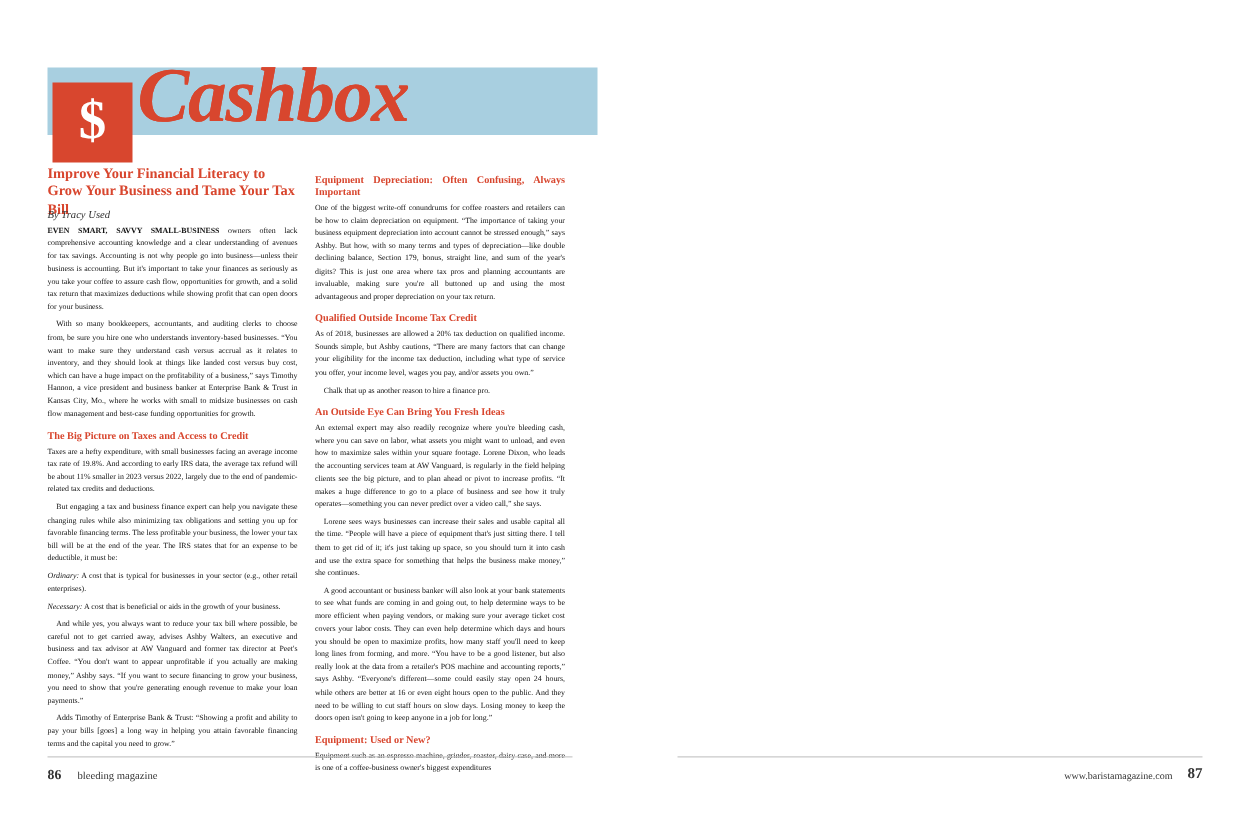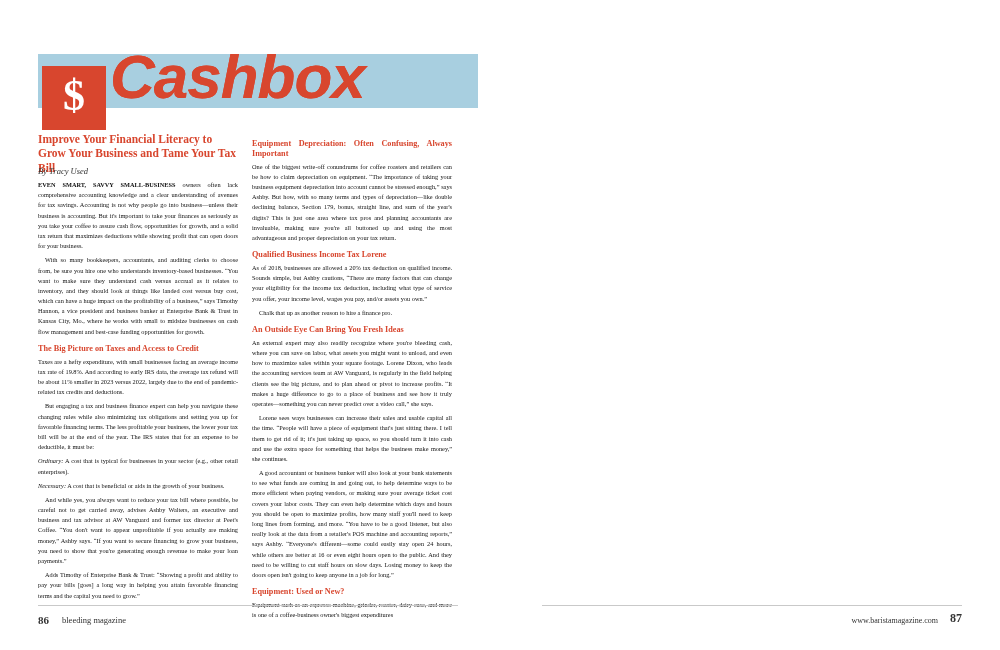--- a/index.html
+++ b/index.html
@@ -35,21 +35,21 @@
     background:#d8462e;
     display:flex; align-items:center; justify-content:center;
   }
   .masthead .red-box span {
     font-family:"Liberation Serif", serif;
     font-weight:bold; font-size:44px; color:#ffffff; line-height:1;
     transform:translateY(-2px);
   }
   .masthead .word {
     position:absolute; left:72px; top:14px;
-    font-family:Liberation Sans, sans-serif;
+    font-family:Liberation Serif, serif;
     font-style:italic; font-weight:bold;
     font-size:62px; letter-spacing:-1px;
     color:#d8462e;
     line-height:1;
     text-shadow:0 0 0 #d8462e;
   }
 
   
   .headline {
     position:absolute; left:38px; top:132px; width:200px;
@@ -130,21 +130,21 @@
       <p>But engaging a tax and business finance expert can help you navigate these changing rules while also minimizing tax obligations and setting you up for favorable financing terms. The less profitable your business, the lower your tax bill will be at the end of the year. The IRS states that for an expense to be deductible, it must be:</p>
       <p class="first"><i>Ordinary:</i><span> A cost that is typical for businesses in your sector (e.g., other retail enterprises).</span></p>
       <p class="first"><i>Necessary:</i><span> A cost that is beneficial or aids in the growth of your business.</span></p>
       <p>And while yes, you always want to reduce your tax bill where possible, be careful not to get carried away, advises Ashby Walters, an executive and business and tax advisor at AW Vanguard and former tax director at Peet's Coffee. “You don't want to appear unprofitable if you actually are making money,” Ashby says. “If you want to secure financing to grow your business, you need to show that you're generating enough revenue to make your loan payments.”</p>
       <p>Adds Timothy of Enterprise Bank &amp; Trust: “Showing a profit and ability to pay your bills [goes] a long way in helping you attain favorable financing terms and the capital you need to grow.”</p>
     </div>
 
     <div class="col" id="l-col2">
       <h3>Equipment Depreciation: Often Confusing, Always Important</h3>
       <p class="first">One of the biggest write-off conundrums for coffee roasters and retailers can be how to claim depreciation on equipment. “The importance of taking your business equipment depreciation into account cannot be stressed enough,” says Ashby. But how, with so many terms and types of depreciation—like double declining balance, Section 179, bonus, straight line, and sum of the year's digits? This is just one area where tax pros and planning accountants are invaluable, making sure you're all buttoned up and using the most advantageous and proper depreciation on your tax return.</p>
-      <h3>Qualified Business Income Tax Lorene</h3>
+      <h3>Qualified Outside Income Tax Credit</h3>
       <p class="first">As of 2018, businesses are allowed a 20% tax deduction on qualified income. Sounds simple, but Ashby cautions, “There are many factors that can change your eligibility for the income tax deduction, including what type of service you offer, your income level, wages you pay, and/or assets you own.”</p>
       <p>Chalk that up as another reason to hire a finance pro.</p>
       <h3>An Outside Eye Can Bring You Fresh Ideas</h3>
       <p class="first">An external expert may also readily recognize where you're bleeding cash, where you can save on labor, what assets you might want to unload, and even how to maximize sales within your square footage. Lorene Dixon, who leads the accounting services team at AW Vanguard, is regularly in the field helping clients see the big picture, and to plan ahead or pivot to increase profits. “It makes a huge difference to go to a place of business and see how it truly operates—something you can never predict over a video call,” she says.</p>
       <p>Lorene sees ways businesses can increase their sales and usable capital all the time. “People will have a piece of equipment that's just sitting there. I tell them to get rid of it; it's just taking up space, so you should turn it into cash and use the extra space for something that helps the business make money,” she continues.</p>
       <p>A good accountant or business banker will also look at your bank statements to see what funds are coming in and going out, to help determine ways to be more efficient when paying vendors, or making sure your average ticket cost covers your labor costs. They can even help determine which days and hours you should be open to maximize profits, how many staff you'll need to keep long lines from forming, and more. “You have to be a good listener, but also really look at the data from a retailer's POS machine and accounting reports,” says Ashby. “Everyone's different—some could easily stay open 24 hours, while others are better at 16 or even eight hours open to the public. And they need to be willing to cut staff hours on slow days. Losing money to keep the doors open isn't going to keep anyone in a job for long.”</p>
       <h3>Equipment: Used or New?</h3>
       <p class="first">Equipment such as an espresso machine, grinder, roaster, dairy case, and more is one of a coffee-business owner's biggest expenditures</p>
     </div>
 

